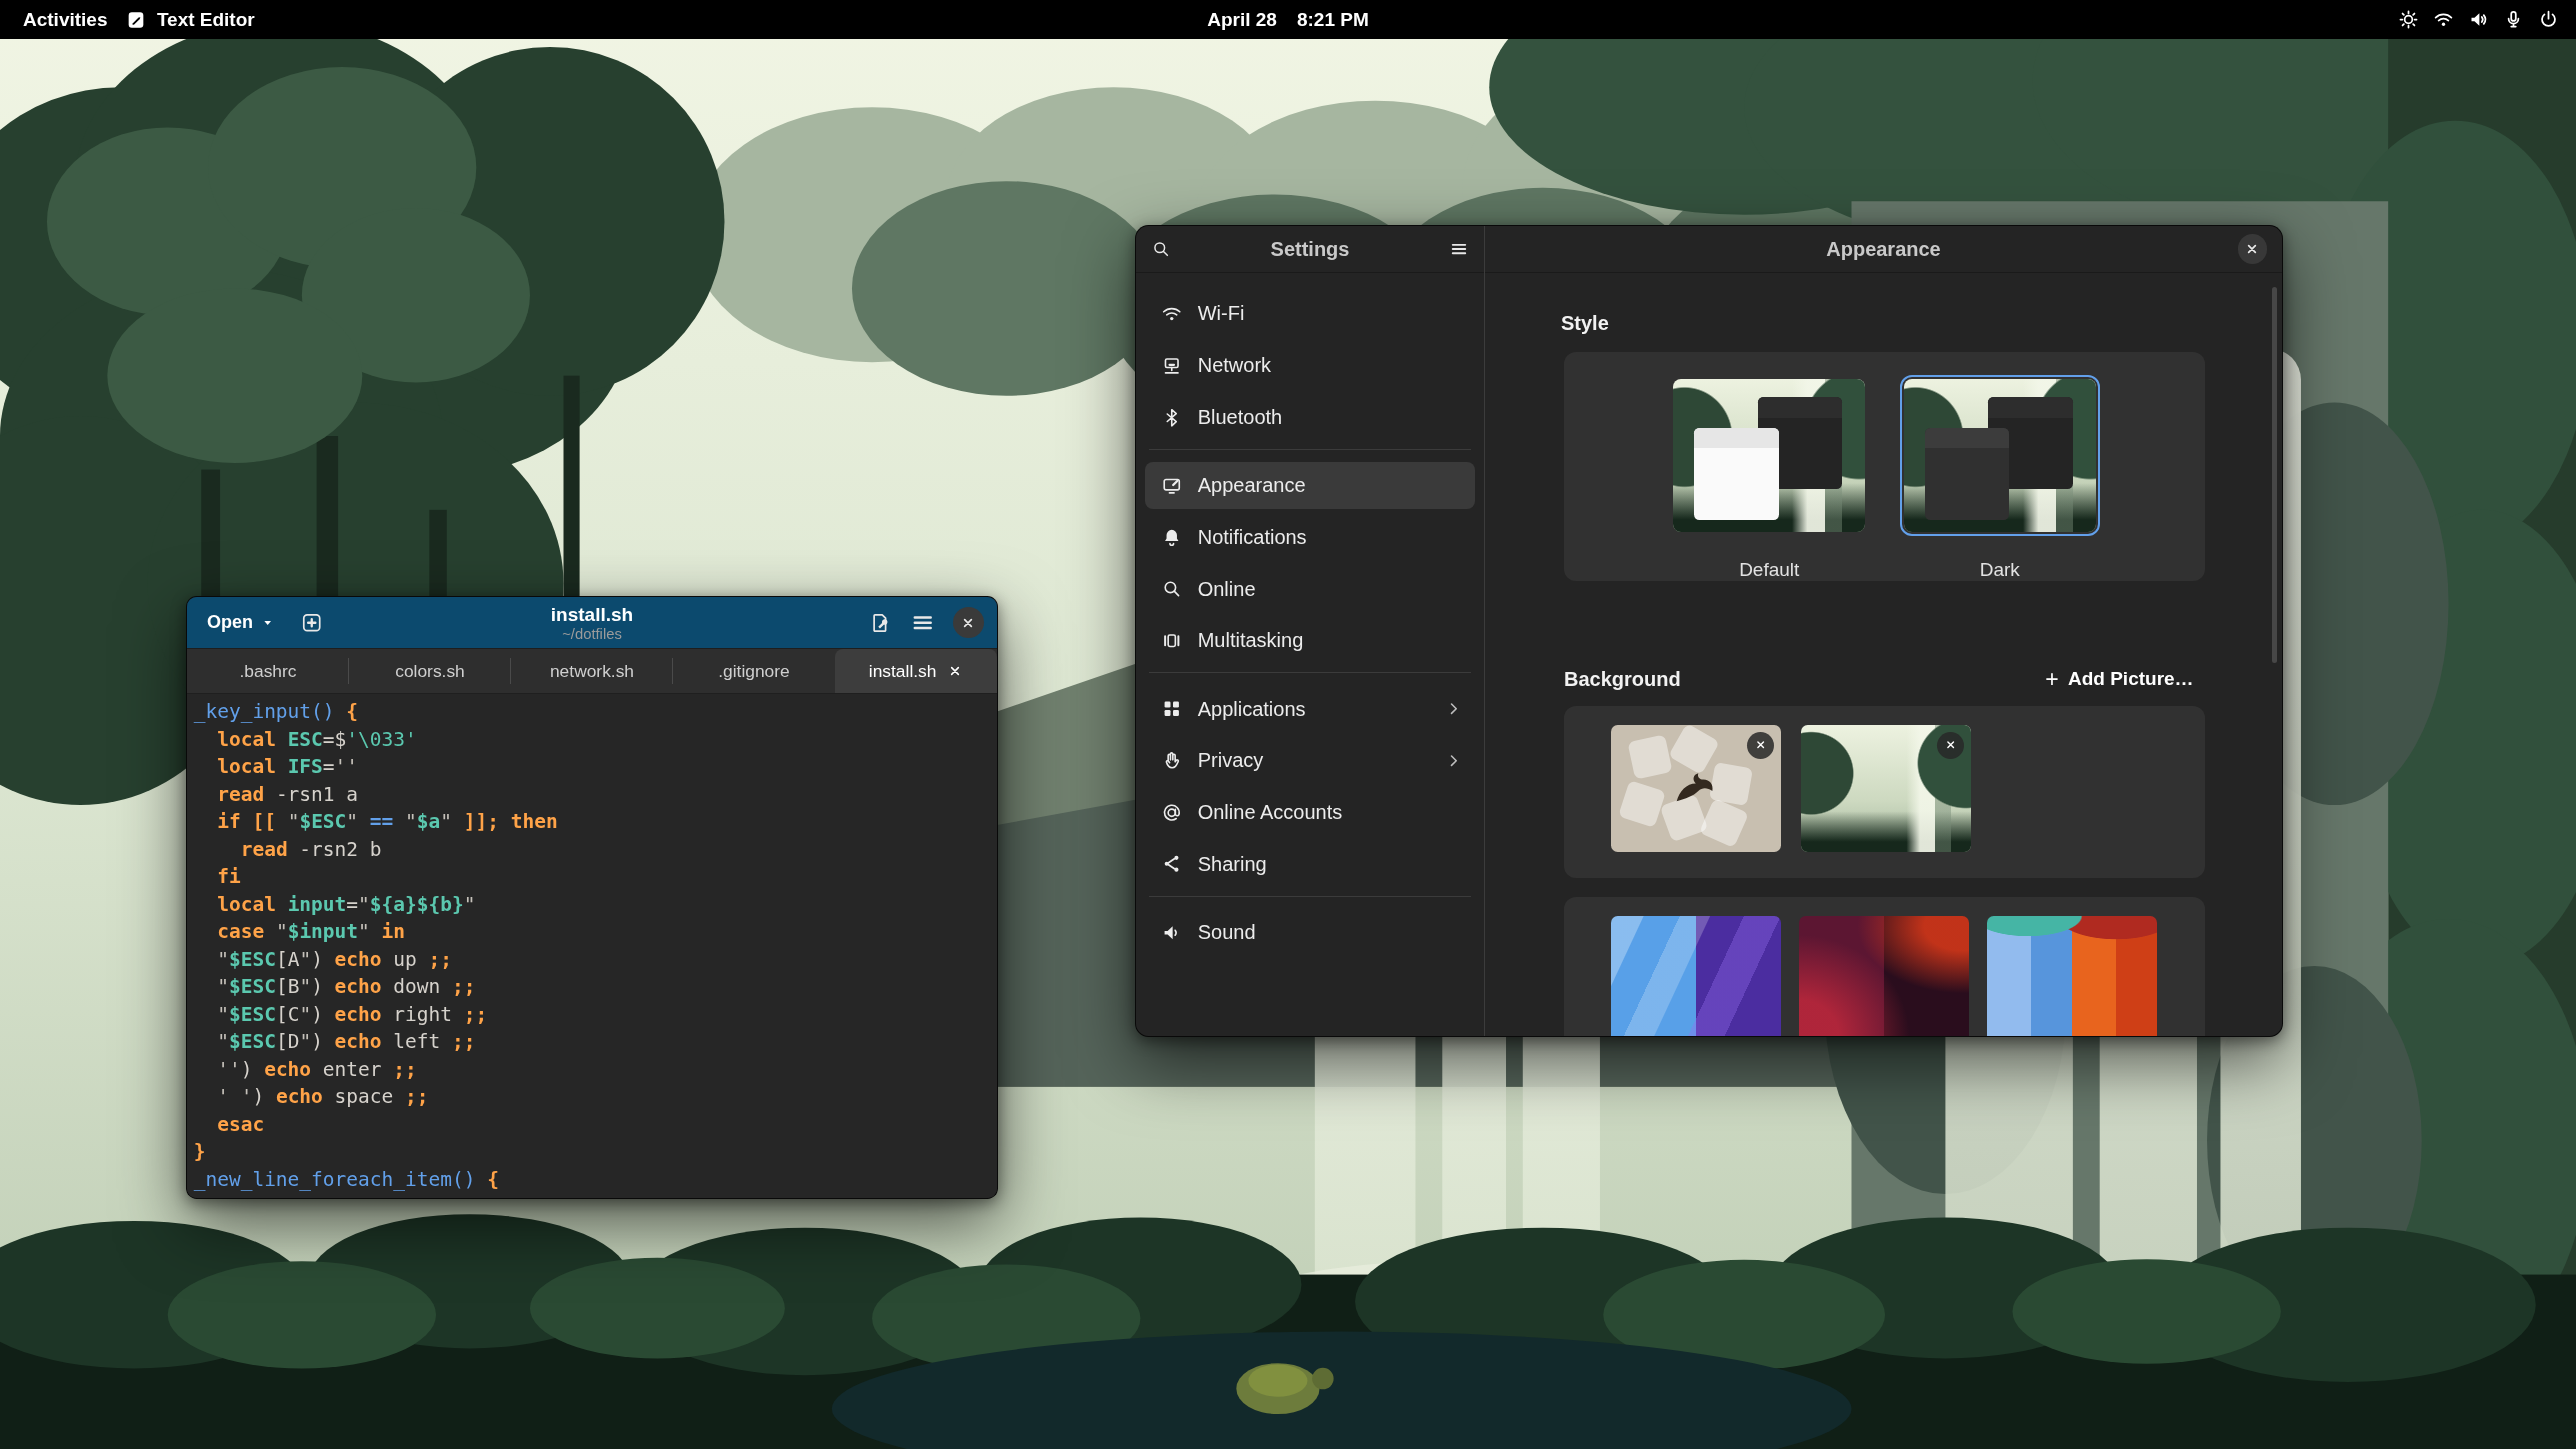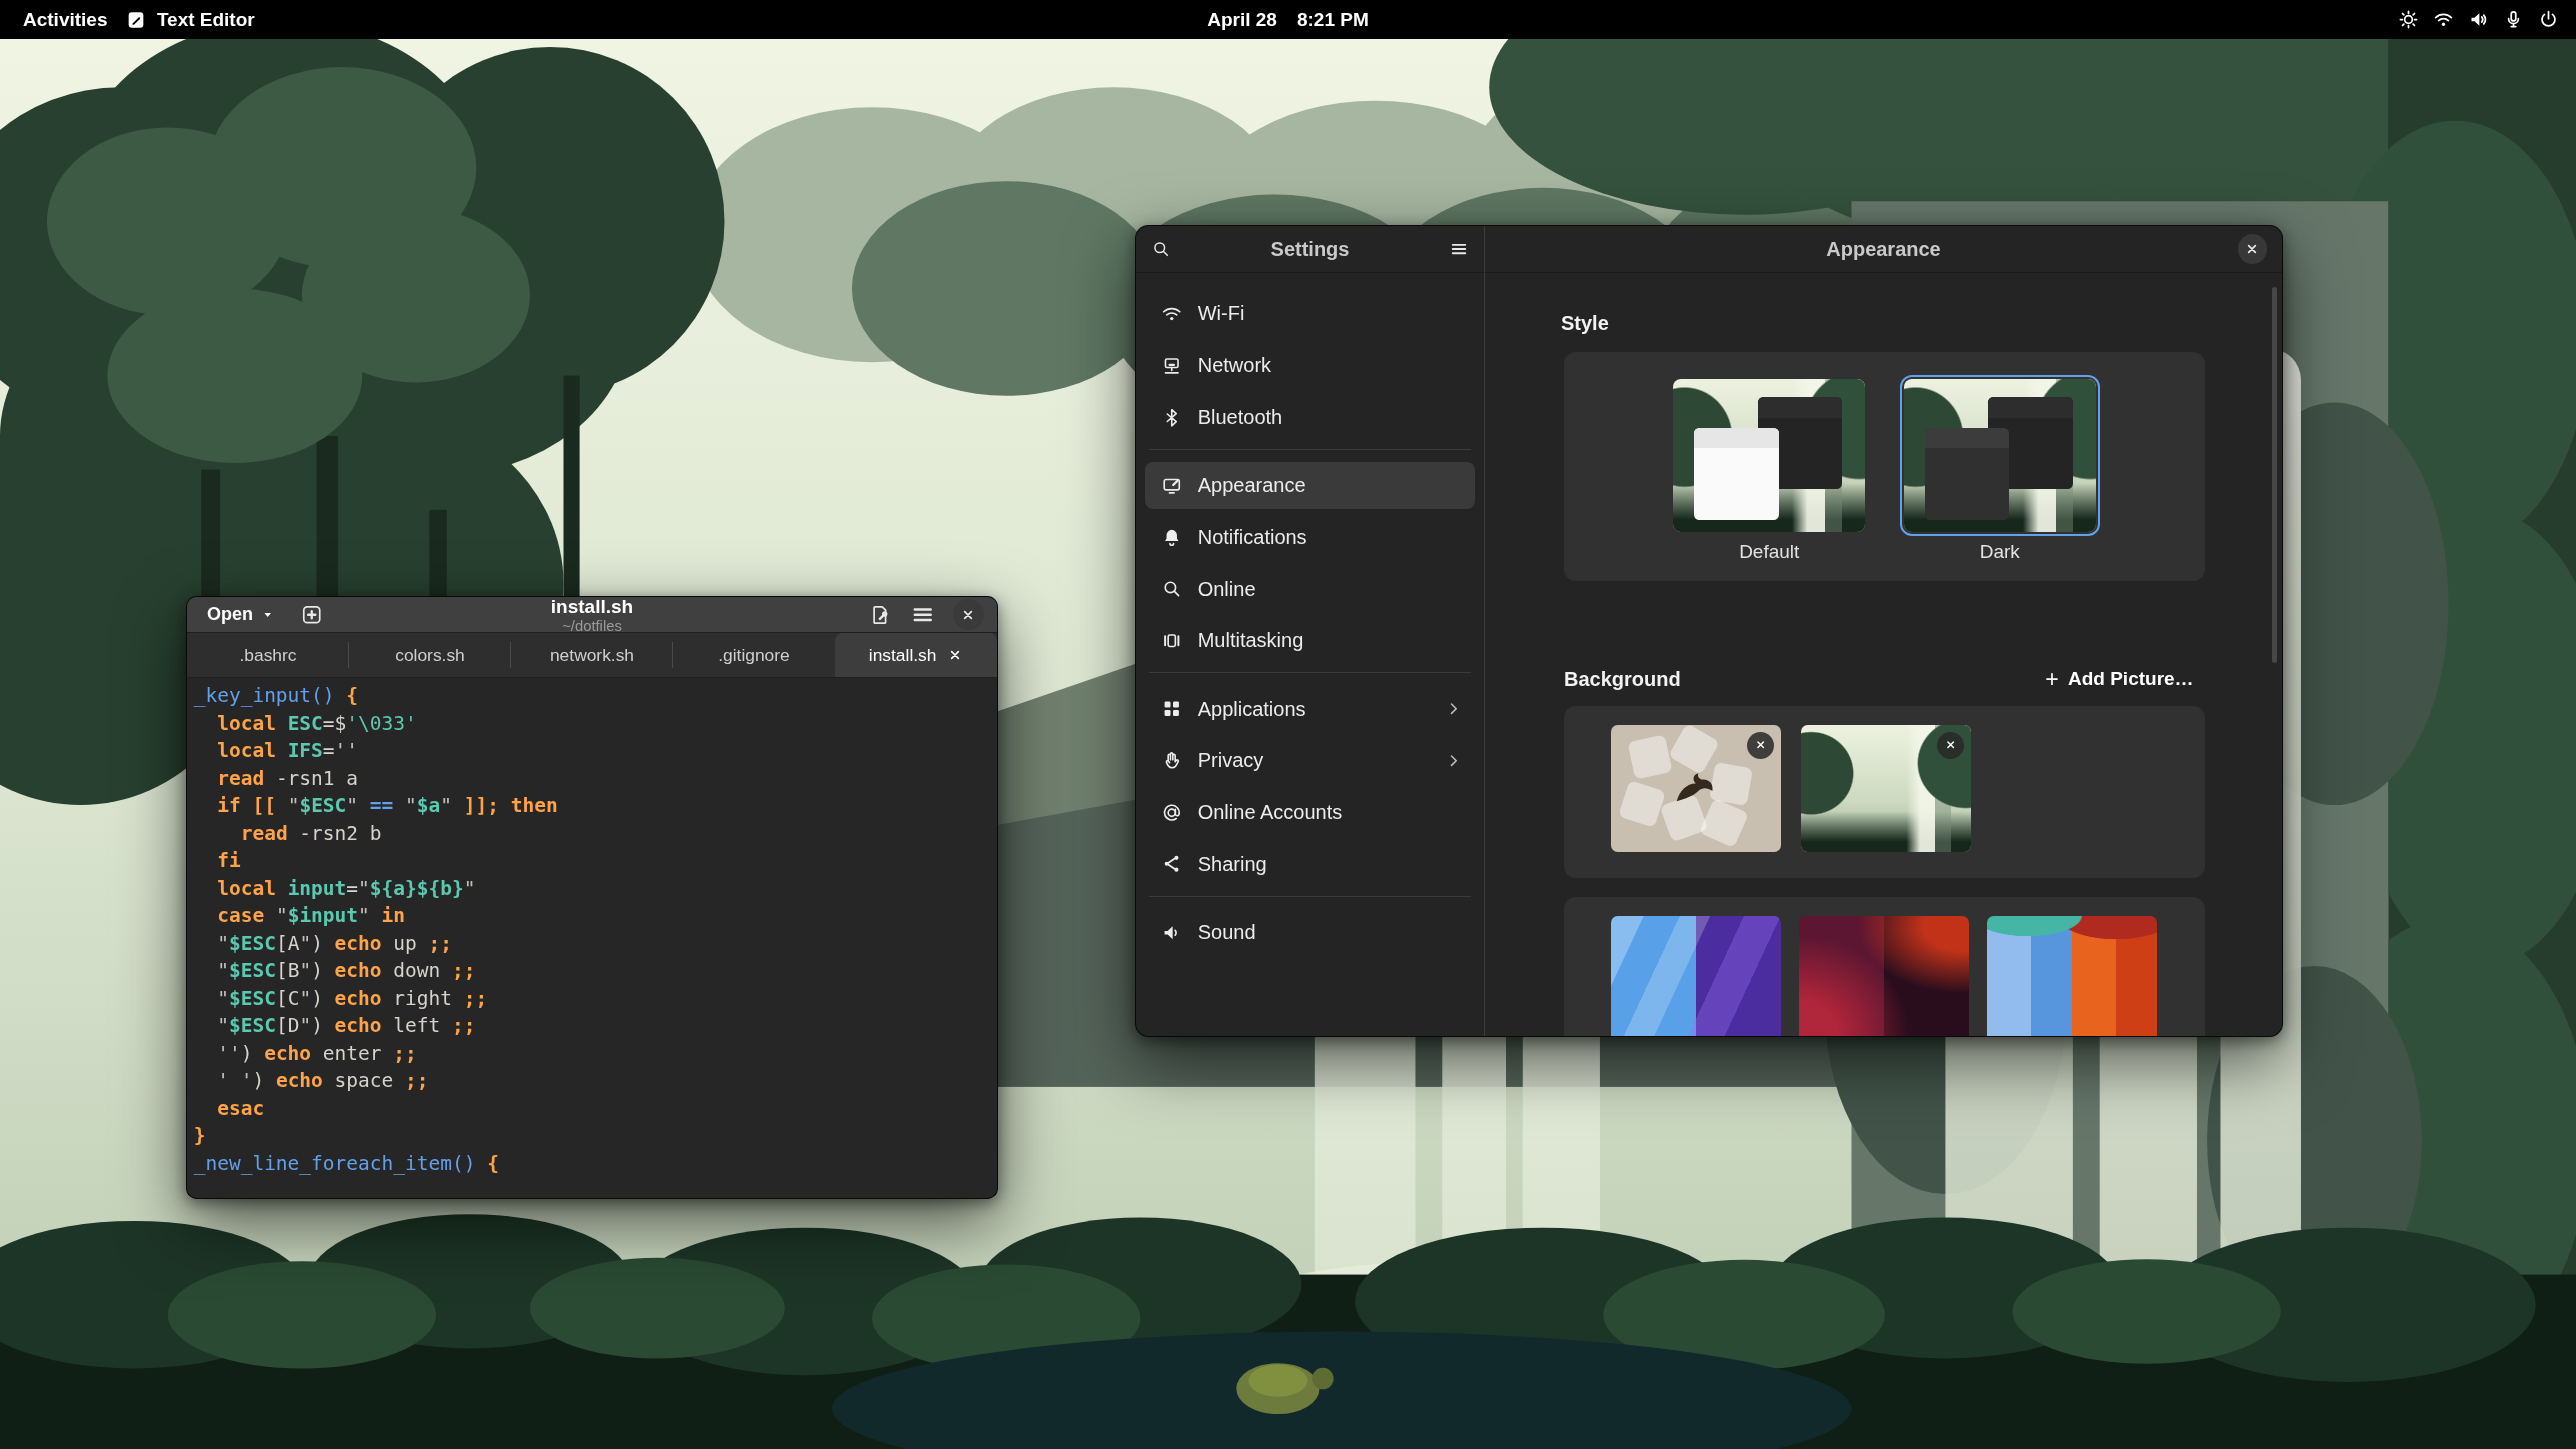--- a/index.html
+++ b/index.html
@@ -24,21 +24,21 @@
   
   .window{position:absolute;box-shadow:0 24px 67px rgba(0,0,0,.6),0 4px 14.8px rgba(0,0,0,.45);
           border:0.7px solid rgba(0,0,0,.75);}
   .circle-btn{width:31px;height:31px;border-radius:50%;background:#3a3a3a;border:0;color:#e8e8e8;
               display:flex;align-items:center;justify-content:center;cursor:pointer;padding:0;}
   .circle-btn .ic{width:16px;height:16px;stroke-width:2.6;}
   .flat-btn{background:none;border:0;color:#e8e8e8;cursor:pointer;padding:0;display:flex;align-items:center;justify-content:center;}
 
   
   .editor{left:186px;top:596px;width:812px;height:603px;border-radius:10.7px;background:#262626;overflow:hidden;}
-  .ed-header{height:36px;background:#404040;border-bottom:0.7px solid #1e1e1e;display:flex;position:relative;padding:0 13.4px;}
+  .ed-header{height:52px;background:#0c4a6e;border-bottom:0.7px solid #1e1e1e;display:flex;position:relative;padding:0 13.4px;}
   .open-btn{display:flex;align-items:center;gap:8px;background:none;border:0;color:#fff;
             font:600 18px "Liberation Sans",sans-serif;padding:5.4px 6.7px;border-radius:5.4px;cursor:pointer;}
   .open-btn svg{width:13.4px;height:13.4px;}
   .newtab-btn .ic{width:25.5px;height:25.5px;stroke-width:1.6;}
   .ed-left{display:flex;align-items:center;gap:17.4px;}
   .ed-title{position:absolute;left:50%;top:50%;transform:translate(-50%,-50%);text-align:center;line-height:1.15;}
   .ed-title .t1{font:700 19px "Liberation Sans",sans-serif;color:#fff;}
   .ed-title .t2{font:400 14.8px "Liberation Sans",sans-serif;color:#9b9b9b;}
   .ed-right{margin-left:auto;display:flex;align-items:center;gap:17.4px;}
   .ed-right .tool-ic{width:25.5px;height:25.5px;stroke-width:1.6;}
@@ -81,21 +81,21 @@
                       font:700 20px "Liberation Sans",sans-serif;color:#c9c9c9;}
   .sg-mainhead .circle-btn{position:absolute;right:14.8px;width:29.5px;height:29.5px;background:#383838;}
   .sg-content{position:absolute;left:0;right:0;top:48px;bottom:0;overflow:hidden;}
   .scrollbar{position:absolute;right:4.7px;top:13.4px;width:5.4px;height:376px;border-radius:2.7px;background:rgba(255,255,255,.16);}
   .sec-heading{position:absolute;left:76px;font:700 20px "Liberation Sans",sans-serif;color:#f2f2f2;}
   .card{position:absolute;left:79px;width:641px;background:#313131;border-radius:12px;}
   .style-card{top:78px;height:229px;display:flex;justify-content:center;gap:29.5px;padding-top:27px;}
   .style-opt{width:201px;display:flex;flex-direction:column;align-items:center;cursor:pointer;}
   .style-thumb{width:192px;height:153px;border-radius:8px;position:relative;overflow:hidden;}
   .style-opt.selected .style-thumb{outline:2.7px solid #62a0ea;outline-offset:2px;}
-  .style-label{margin-top:9px;font:400 19px "Liberation Sans",sans-serif;color:#e2e2e2;}
+  .style-label{margin-top:27px;font:400 19px "Liberation Sans",sans-serif;color:#e2e2e2;}
   .wp-mini{position:absolute;inset:0;background:
       radial-gradient(42% 55% at 6% 38%, #2e4836 0 58%, rgba(46,72,54,0) 60%),
       radial-gradient(48% 60% at 97% 30%, #31503c 0 58%, rgba(49,80,60,0) 60%),
       linear-gradient(90deg, rgba(0,0,0,0) 62%, rgba(242,246,232,.92) 70% 79%, rgba(120,140,120,.45) 79% 88%, rgba(0,0,0,0) 88%),
       linear-gradient(180deg, rgba(0,0,0,0) 68%, #16281c 92%),
       linear-gradient(180deg, #edf2e0 0%, #cdd9c0 60%, #9fb49a 100%);}
   .mini-win{position:absolute;border-radius:5.4px;}
   .mini-back{left:44%;top:12%;width:44%;height:60%;background:#242424;}
   .mini-back::before{content:"";position:absolute;left:0;top:0;right:0;height:22%;background:#2d2d2d;border-radius:5.4px 5.4px 0 0;}
   .mini-front{left:11%;top:32%;width:44%;height:60%;}

